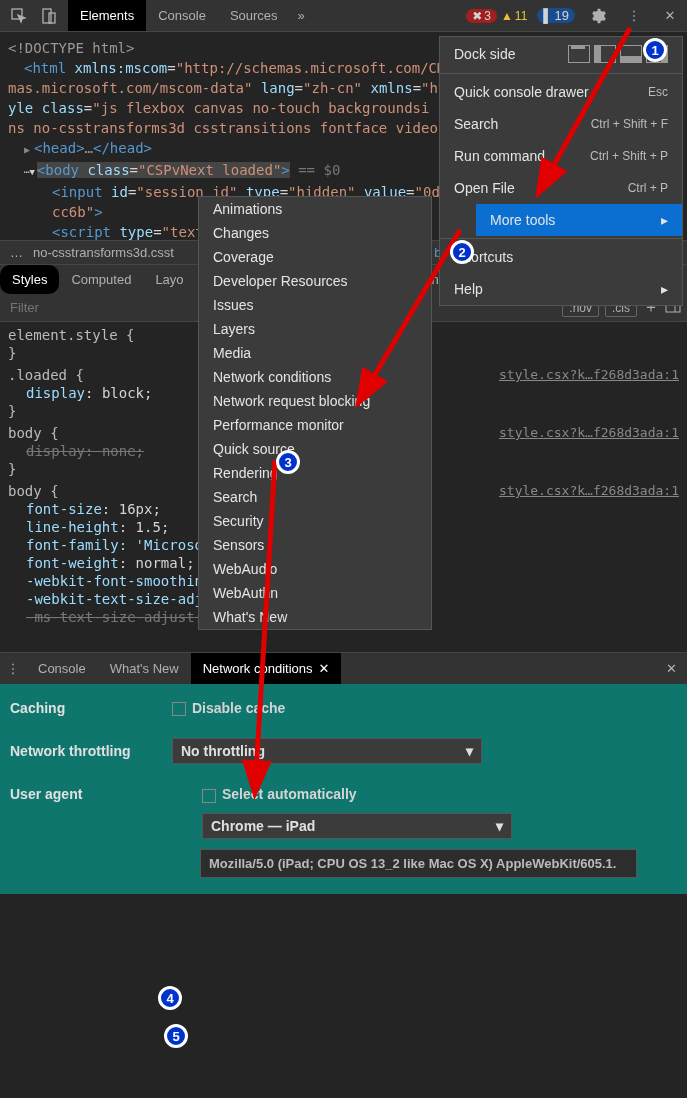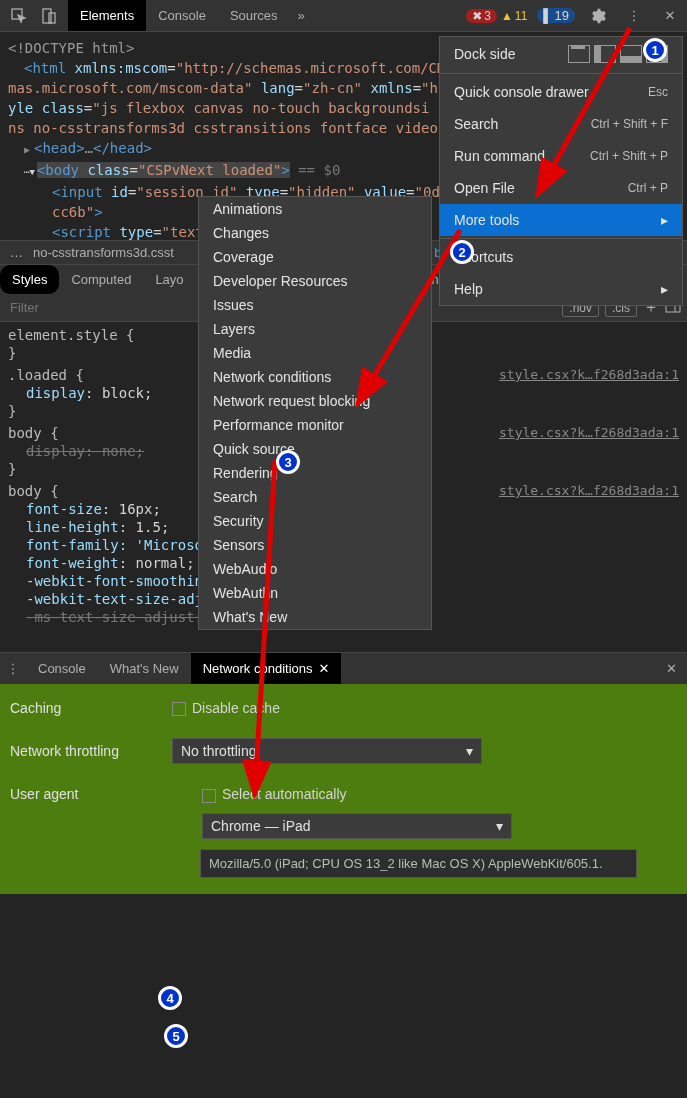--- a/index.html
+++ b/index.html
@@ -24,21 +24,21 @@
 .c-str { color: #ce9178; }
 .c-eq { color: #d4d4d4; }
 .c-code-sel { background: #454545; }
 .c-dark { color: #777; }
 .indent1 { padding-left: 16px; }
 .indent3 { padding-left: 44px; }
 .caret { display: inline-block; width: 10px; color: #888; font-size: 10px; }
 .dot-tri { color: #d0d0d0; font-size: 9px; margin-right: 2px; }
 .settings-menu { position: absolute; top: 36px; right: 4px; width: 244px; background: #3b3b3b; border: 1px solid #555; z-index: 50; font-size: 14px; }
 .menu-row { padding: 8px 14px; display: flex; align-items: center; justify-content: space-between; color: #e4e4e4; cursor: pointer; }
-.menu-row.highlight { background: #0a6fd1; }
+.menu-row.highlight { background: #0a6fd1; margin-left: 36px; }
 .menu-sep { height: 1px; background: #555; margin: 2px 0; }
 .shortcut { color: #bbb; font-size: 12px; }
 .dock-icons { display: flex; gap: 4px; }
 .dock-icon { width: 22px; height: 18px; border: 1px solid #999; position: relative; }
 .dock-icon .bar { background: #999; position: absolute; }
 .submenu { position: absolute; top: 196px; left: 198px; width: 234px; background: #3b3b3b; border: 1px solid #555; z-index: 49; font-size: 14px; max-height: 540px; }
 .submenu .menu-row { padding: 4px 14px; }
 .breadcrumb { background: #333; padding: 4px 10px; font-size: 13px; border-top: 1px solid #454545; display: flex; gap: 10px; align-items: center; }
 .bc-item { color: #b0b0b0; }
 .bc-item.active { color: #5599d0; }
@@ -55,21 +55,21 @@
 .sel { color: #bbb; }
 .link { color: #888; text-decoration: underline; font-size: 13px; }
 .prop { padding-left: 18px; }
 .pn { color: #9cdcfe; }
 .pv { color: #d4d4d4; }
 .strike { text-decoration: line-through; color: #777; }
 .bottom-tabs { display: flex; background: #333; height: 32px; border-top: 1px solid #454545; align-items: center; }
 .btab { padding: 0 12px; display: flex; align-items: center; color: #b0b0b0; cursor: pointer; height: 100%; gap: 6px; }
 .btab.active { background: #000; color: #fff; }
 .btab-close { margin-left: auto; padding: 0 10px; color: #b0b0b0; cursor: pointer; }
-.bottom-panel { background: #4d7c0f; padding: 16px 10px; font-size: 14px; }
+.bottom-panel { background: #0f766e; padding: 16px 10px; font-size: 14px; font-weight: bold; }
 .form-row { display: flex; align-items: center; margin-bottom: 22px; gap: 12px; }
 .form-label { width: 150px; color: #e0e0e0; }
 .checkbox { width: 14px; height: 14px; border: 1px solid #888; display: inline-block; margin-right: 6px; vertical-align: middle; }
 .combo { background: #3b3b3b; border: 1px solid #555; padding: 4px 8px; display: flex; justify-content: space-between; align-items: center; width: 310px; color: #e0e0e0; cursor: pointer; }
 .ua-text { background: #2d2d2d; border: 1px solid #555; padding: 6px 8px; width: 437px; color: #bbb; font-size: 13px; margin-left: 190px; }
 .num-circle { position: absolute; width: 24px; height: 24px; background: #0033cc; border: 3px solid #fff; border-radius: 50%; color: #fff; font-weight: bold; display: flex; align-items: center; justify-content: center; font-size: 13px; z-index: 100; }
 .arrow { position: absolute; z-index: 60; pointer-events: none; }
 </style>
 </head>
 <body>

